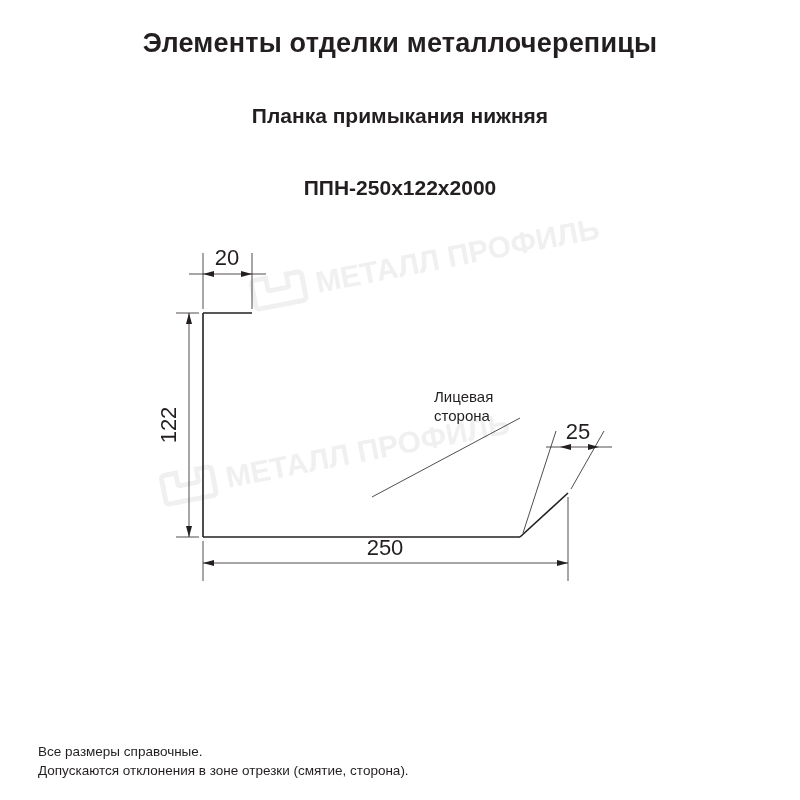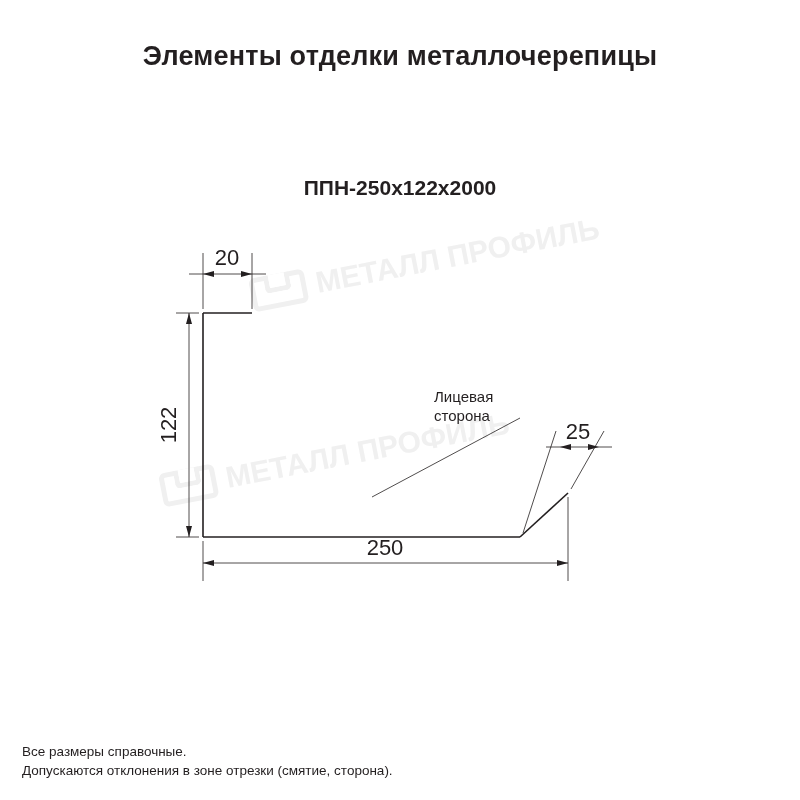--- a/index.html
+++ b/index.html
@@ -18,21 +18,21 @@
     background: #ffffff;
   }
   .title {
     position: absolute;
     left: 0; right: 0;
     text-align: center;
     font-weight: bold;
     color: #231f20;
   }
   #main-title {
-    top: 41px;
+    top: 28px;
     font-size: 27px;
     letter-spacing: 0.2px;
   }
   #sub-title {
     top: 104px;
     font-size: 21px;
   }
   #code-title {
     top: 144px;
     font-size: 21px;
@@ -79,28 +79,29 @@
   #wm2 { left: 158px; top: 440px; transform: rotate(-11deg); }
 
   #footer {
     position: absolute;
     left: 22px;
     top: 742px;
     font-size: 13.5px;
     line-height: 19px;
     color: #231f20;
   }
-  #footer div { white-space: nowrap; }
+  #footer div { white-space: nowrap; margin-left: 16px; }
 </style>
 </head>
 <body>
 
 <div id="page">
 
   <div class="title" id="main-title">Элементы отделки металлочерепицы</div>
+  <div class="title" id="sub-title">Планка примыкания нижняя</div>
   <div class="title" id="code-title">ППН-250х122х2000</div>
 
   <div class="watermark" id="wm1">
     <div class="wm-row">
       <span class="wm-logo"></span>
       <span>МЕТАЛЛ ПРОФИЛЬ</span>
     </div>
   </div>
 
   <div class="watermark" id="wm2">

